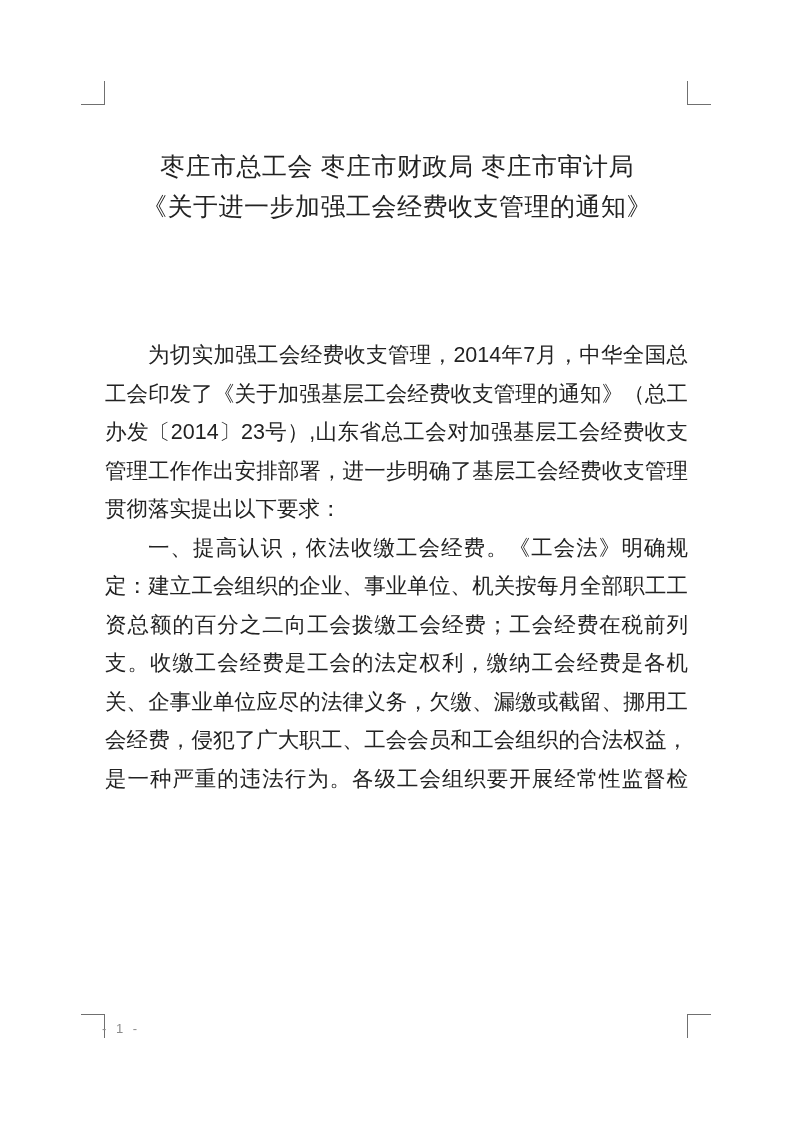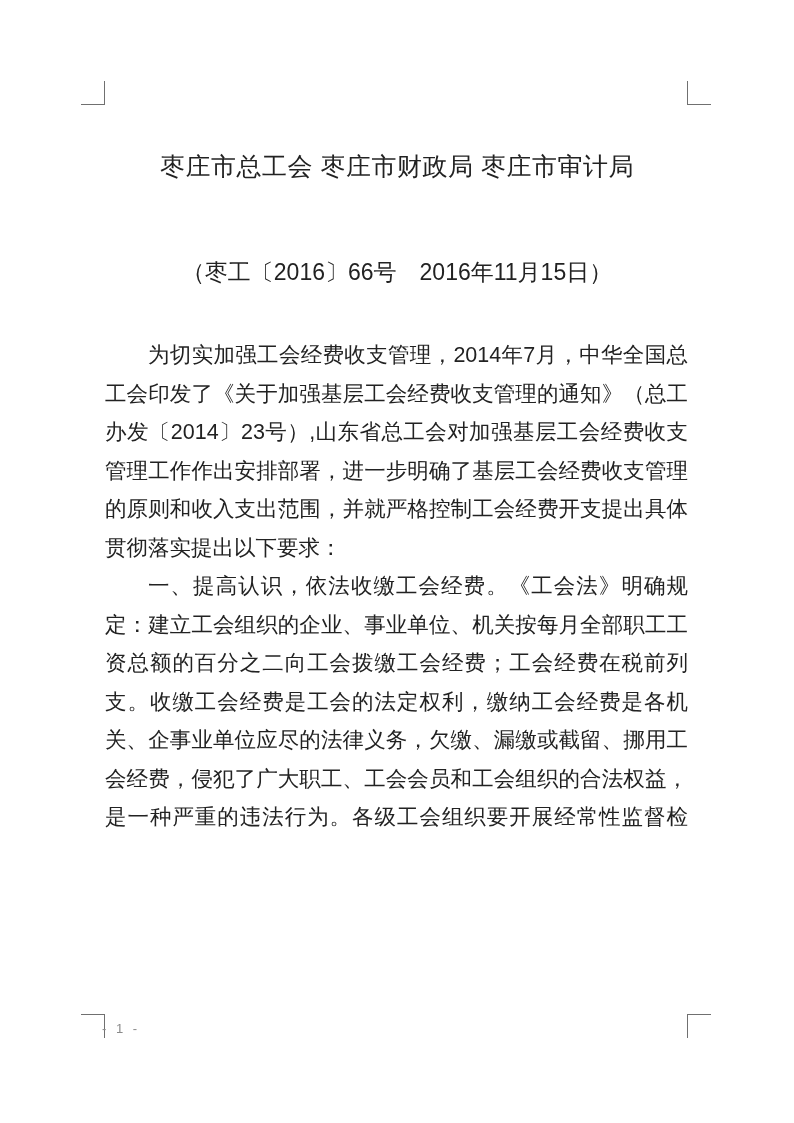--- a/index.html
+++ b/index.html
@@ -81,30 +81,29 @@
 
 <div class="page">
 
   <div class="crop tl"></div>
   <div class="crop tr"></div>
   <div class="crop bl"></div>
   <div class="crop br"></div>
 
   <div class="doc-header">
     <div>枣庄市总工会 枣庄市财政局 枣庄市审计局</div>
+    <div>《关于进一步加强工会经费收支管理的通知》</div>
   </div>
 
-  <div class="doc-number">（枣工〔2016〕66号　2016年11月15日）</div>
 
   <div class="body-text">
     <div class="line indent">为切实加强工会经费收支管理，2014年7月，中华全国总</div>
     <div class="line">工会印发了《关于加强基层工会经费收支管理的通知》（总工</div>
     <div class="line">办发〔2014〕23号）,山东省总工会对加强基层工会经费收支</div>
     <div class="line">管理工作作出安排部署，进一步明确了基层工会经费收支管理</div>
-    <div class="line">的原则和收入支出范围，并就严格控制工会经费开支提出具体</div>
     <div class="line para-last">贯彻落实提出以下要求：</div>
     <div class="line indent">一、提高认识，依法收缴工会经费。《工会法》明确规</div>
     <div class="line">定：建立工会组织的企业、事业单位、机关按每月全部职工工</div>
     <div class="line">资总额的百分之二向工会拨缴工会经费；工会经费在税前列</div>
     <div class="line">支。收缴工会经费是工会的法定权利，缴纳工会经费是各机</div>
     <div class="line">关、企事业单位应尽的法律义务，欠缴、漏缴或截留、挪用工</div>
     <div class="line">会经费，侵犯了广大职工、工会会员和工会组织的合法权益，</div>
     <div class="line">是一种严重的违法行为。各级工会组织要开展经常性监督检</div>
   </div>
 

